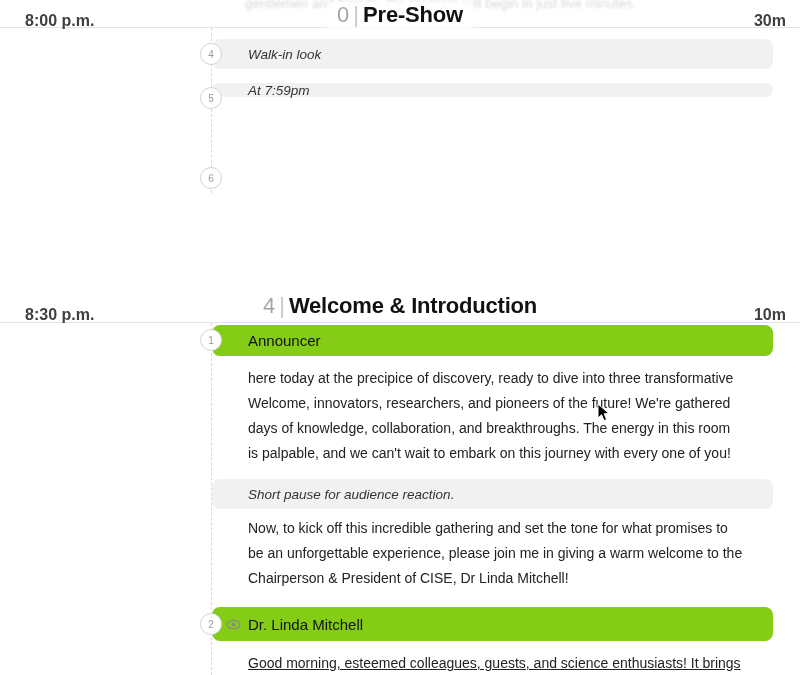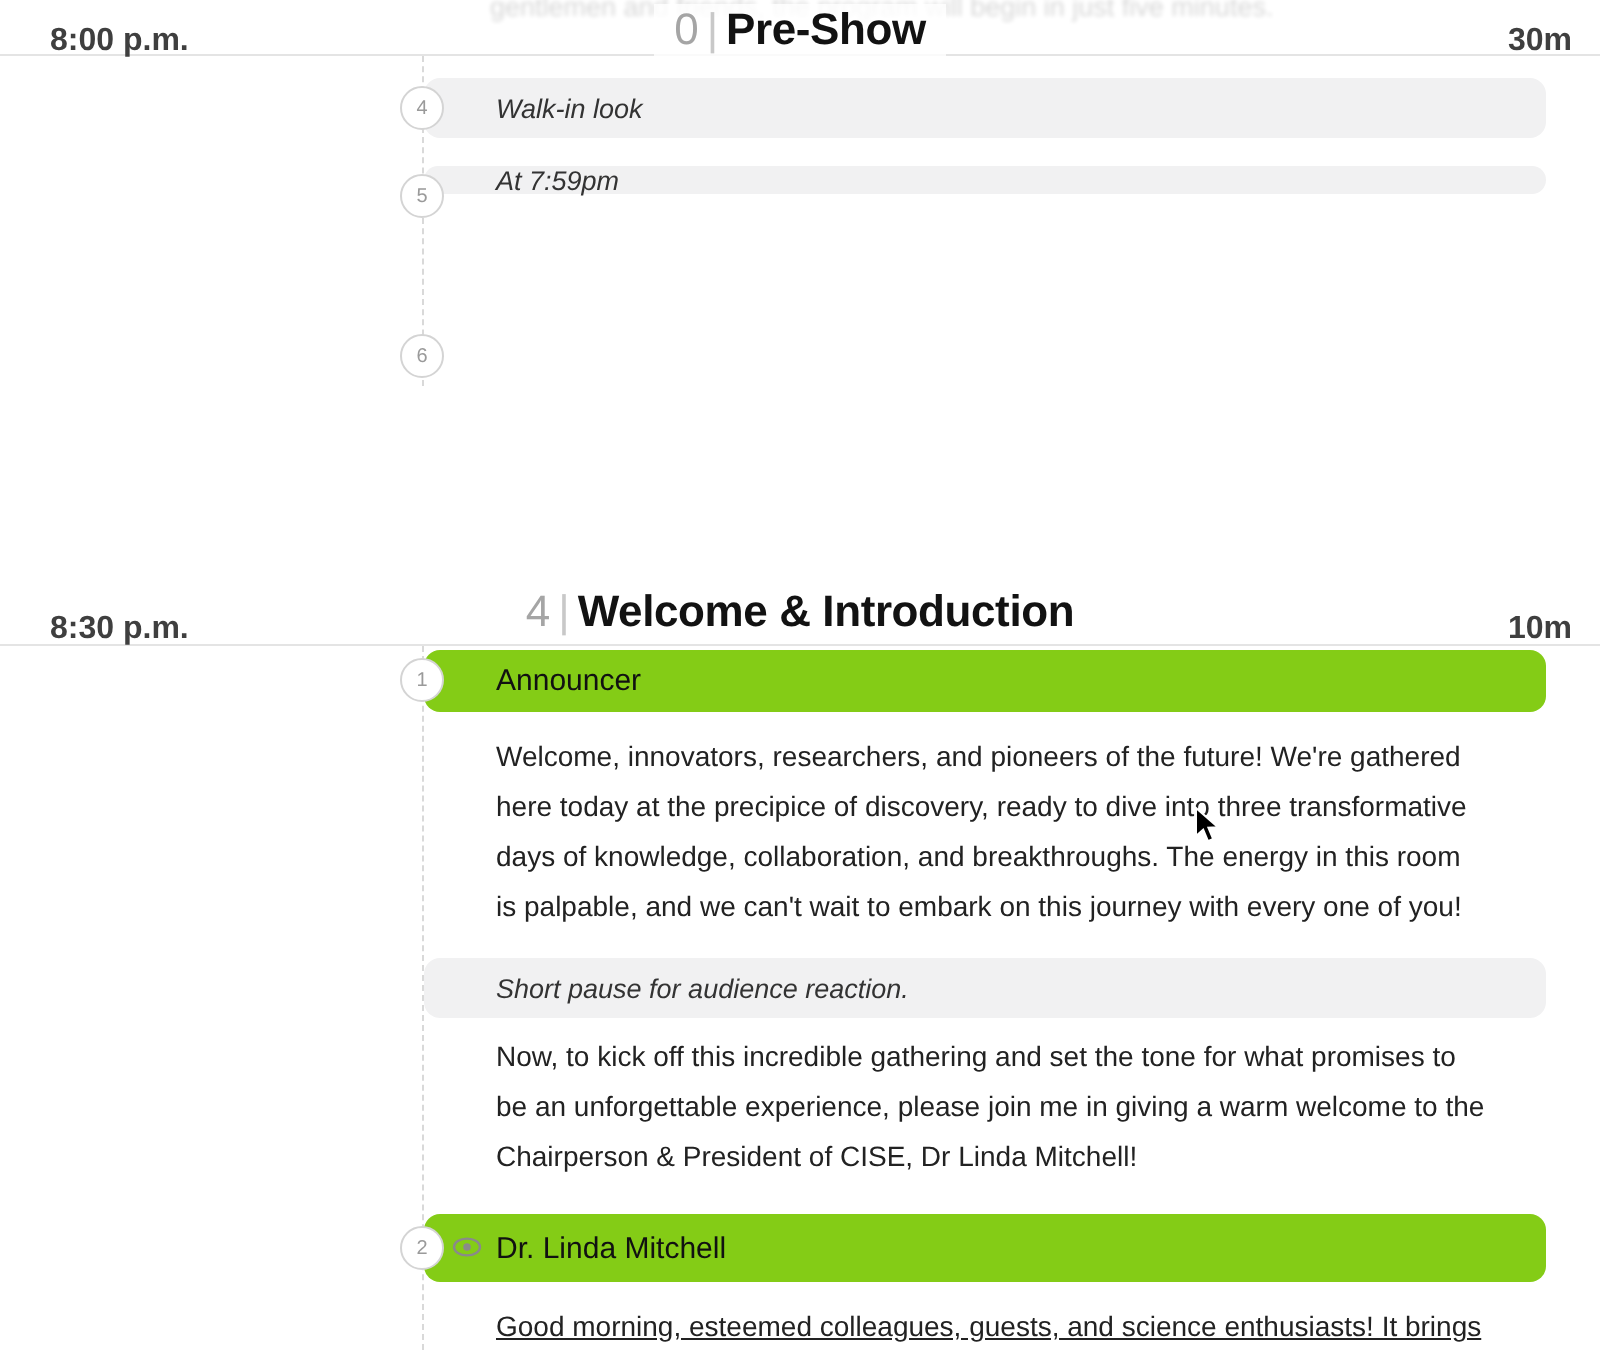--- a/index.html
+++ b/index.html
@@ -82,22 +82,22 @@
   <div class="meta right" style="top:306px;">10m</div>
   <div class="divider" style="top:322px;"></div>
   <div class="spine" style="top:323px;height:352px;"></div>
 
   <div class="row speaker" style="top:325px;height:31px;">
     <span>Announcer</span>
   </div>
   <div class="num-badge" style="top:329px;">1</div>
 
   <div class="para" style="top:366px;">
+    <div class="line">here today at the precipice of discovery, ready to dive into three transformative</div>
     <div class="line">Welcome, innovators, researchers, and pioneers of the future! We're gathered</div>
-    <div class="line">here today at the precipice of discovery, ready to dive into three transformative</div>
     <div class="line">days of knowledge, collaboration, and breakthroughs. The energy in this room</div>
     <div class="line">is palpable, and we can't wait to embark on this journey with every one of you!</div>
   </div>
 
   <div class="row cue" style="top:479px;height:30px;">
     <span>Short pause for audience reaction.</span>
   </div>
 
   <div class="para" style="top:516px;">
     <div class="line">Now, to kick off this incredible gathering and set the tone for what promises to</div>

